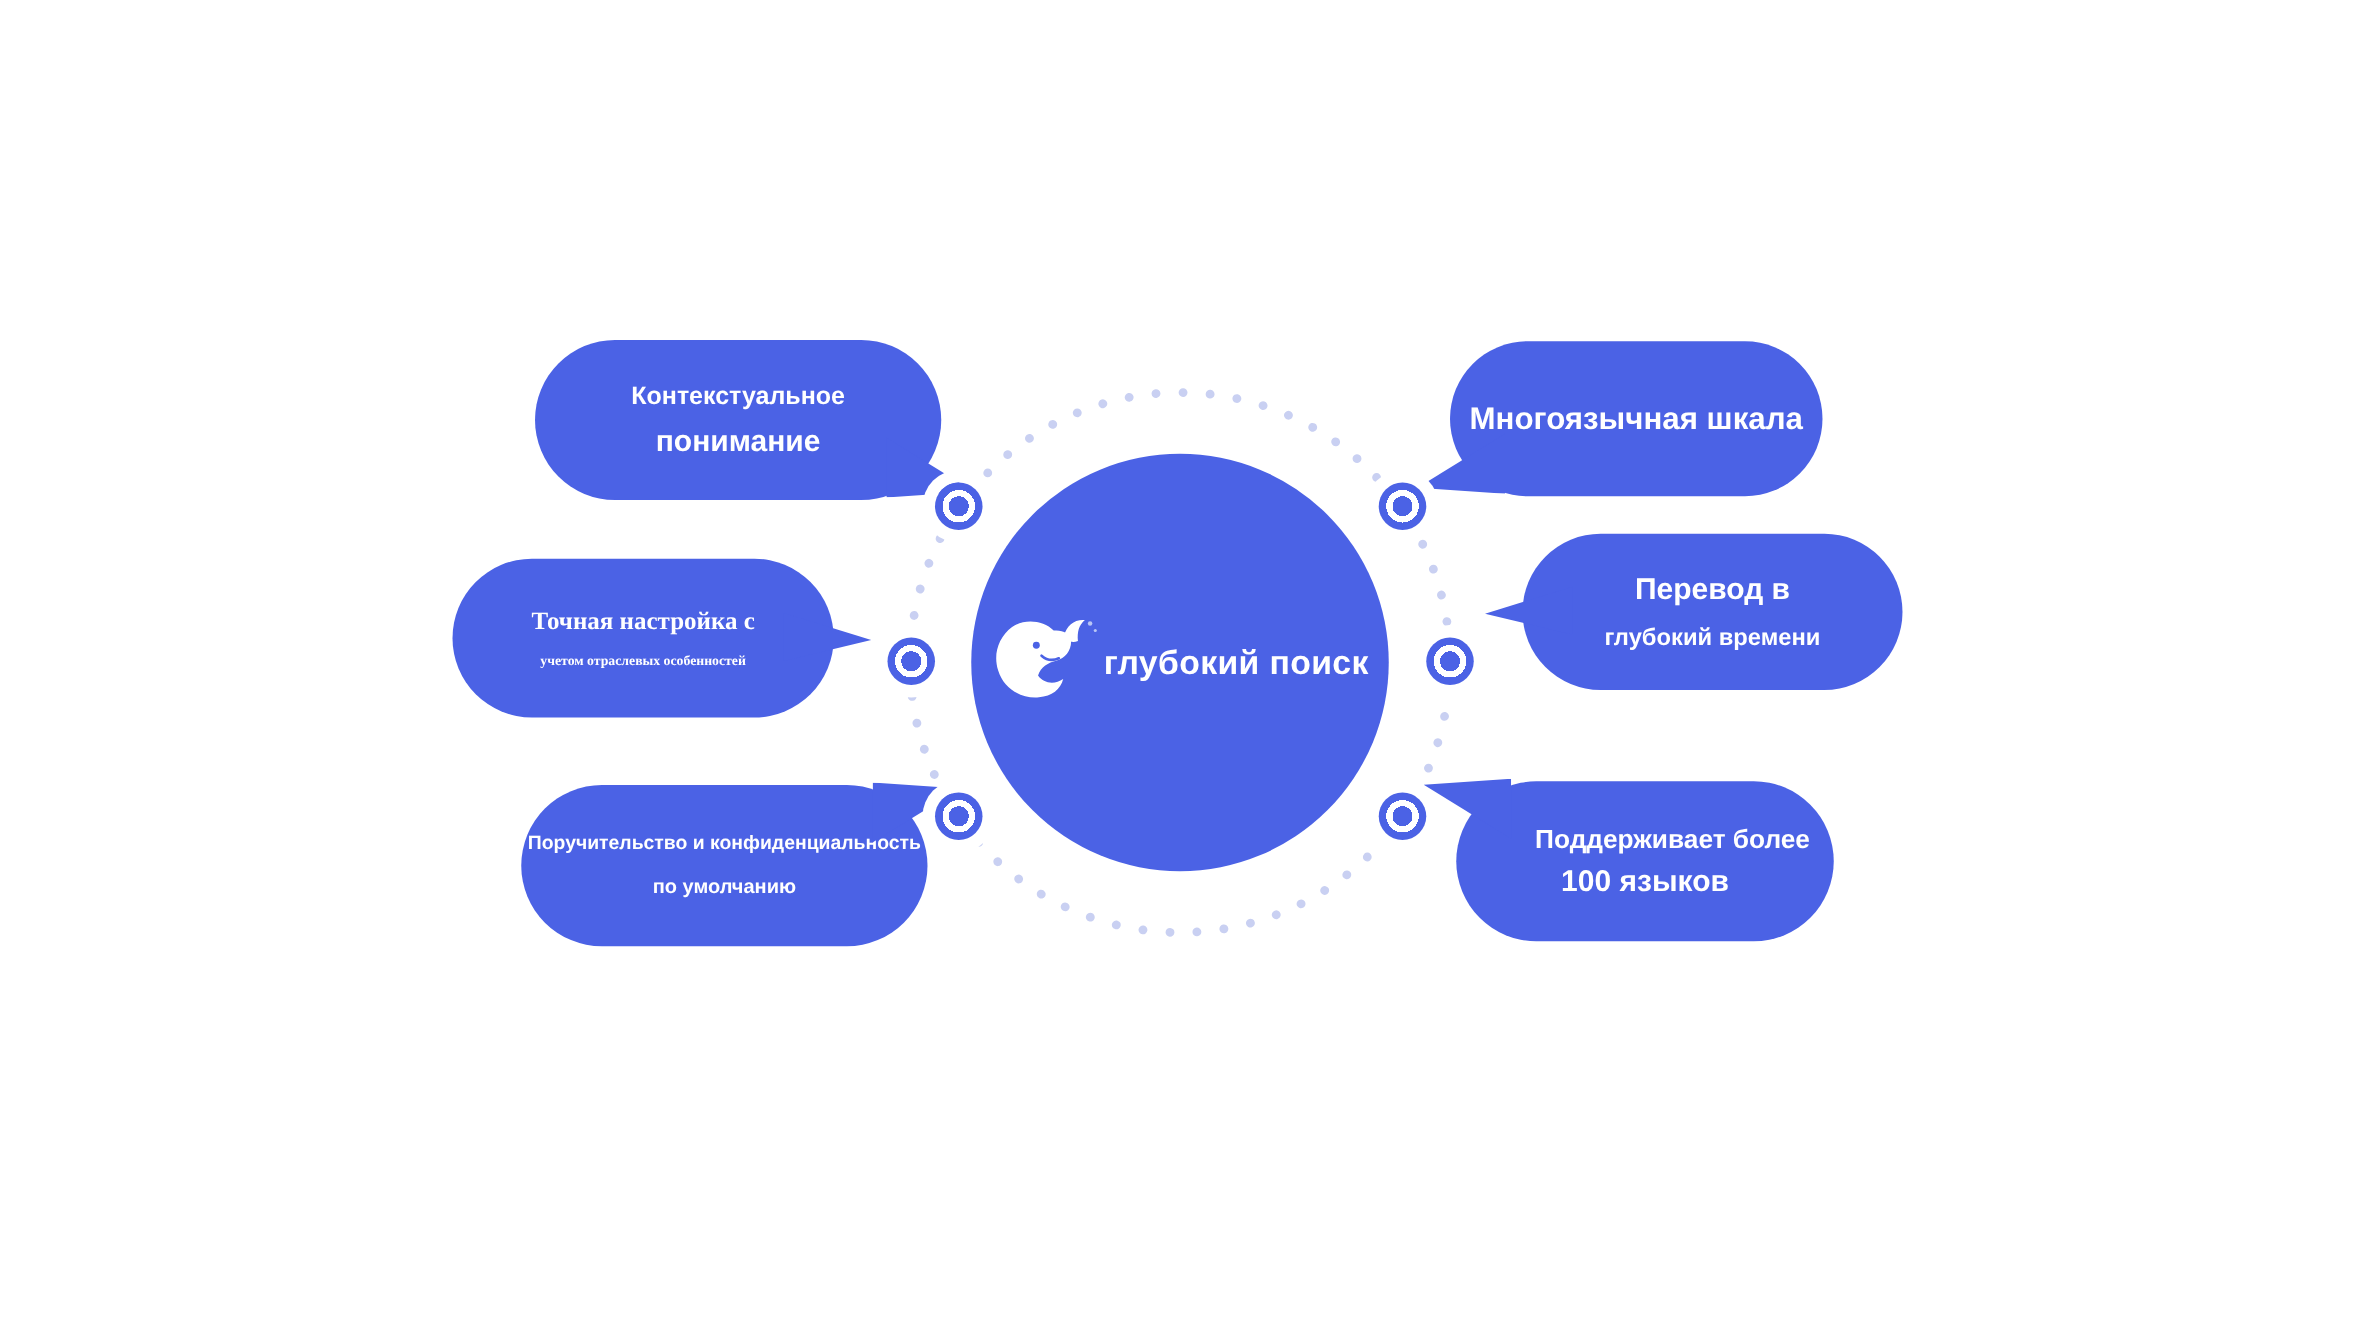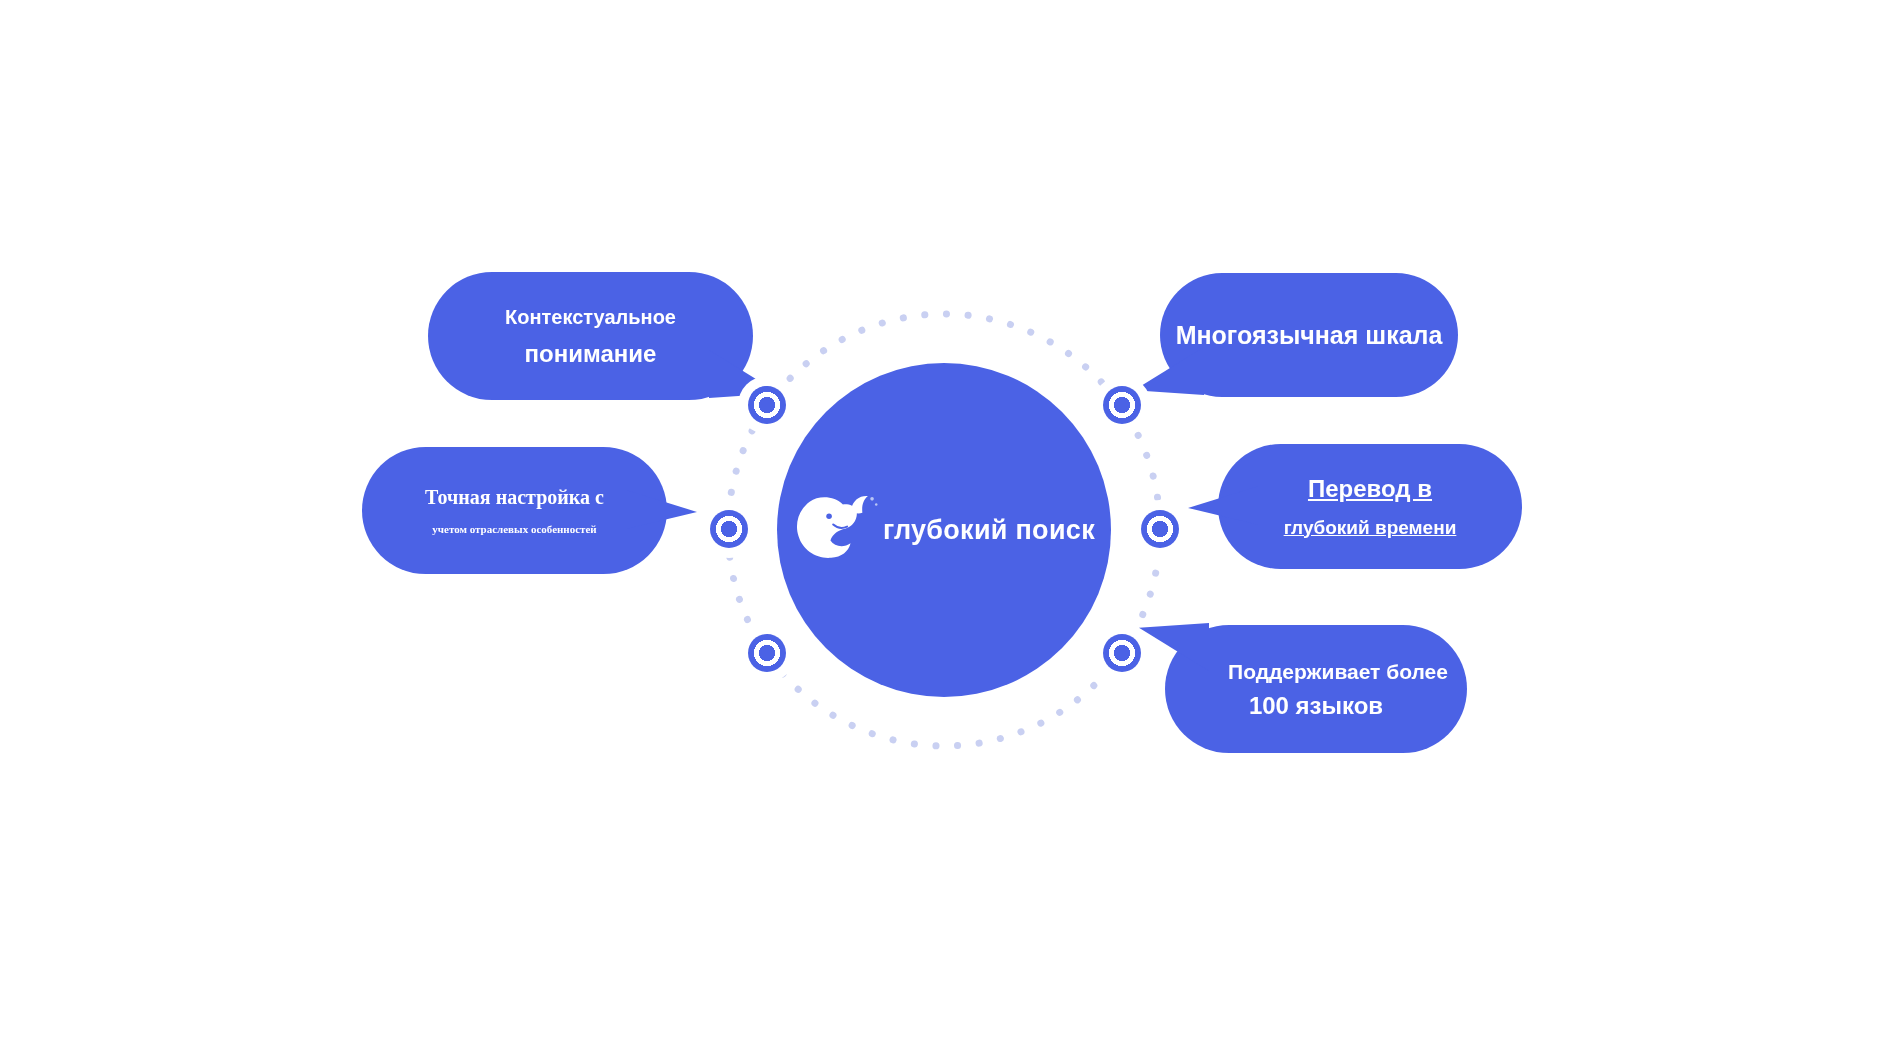--- a/index.html
+++ b/index.html
@@ -47,21 +47,21 @@
   .b1 .l1{font-size:20px;} .b1 .l2{font-size:24px;font-weight:700;}
   .b2{left:362px;top:447px;width:305px;height:127px;border-radius:64px;gap:17px;font-family:Liberation Serif, serif;}
   .b2 .tail{right:-30px;top:50%;transform:translateY(-52%);clip-path:polygon(0 10%,100% 55%,0 90%);}
   .b2 .l1{font-size:20px;} .b2 .l2{font-size:11px;}
   .b3{left:417px;top:628px;width:325px;height:129px;border-radius:65px;gap:19px;}
   .b3 .tail{right:-26px;top:-2px;clip-path:polygon(0 0,100% 10%,0 100%);}
   .b3 .l1{font-size:15.5px;} .b3 .l2{font-size:16px;}
   .b4{left:1160px;top:273px;width:298px;height:124px;border-radius:62px;}
   .b4 .tail{left:-26px;bottom:2px;clip-path:polygon(100% 0,0 90%,100% 100%);}
   .b4 .l1{font-size:25px;}
-  .b5{left:1218px;top:444px;width:304px;height:125px;border-radius:63px;gap:17px;text-decoration:underline;}
+  .b5{left:1218px;top:427px;width:304px;height:125px;border-radius:63px;gap:17px;}
   .b5 .tail{left:-30px;top:50%;transform:translateY(-52%);clip-path:polygon(100% 10%,0 55%,100% 90%);}
   .b5 .l1{font-size:24px;} .b5 .l2{font-size:19px;}
   .b6{left:1165px;top:625px;width:302px;height:128px;border-radius:64px;gap:12px;}
   .b6 .tail{left:-26px;top:-2px;clip-path:polygon(100% 0,0 10%,100% 100%);}
   .b6 .l1{font-size:21px;margin-left:44px;} .b6 .l2{font-size:24px;font-weight:600;}
 </style>
 </head>
 <body>
 
 <div class="stage" style="--primary: #4b62e5; --text: #ffffff; --bg: #ffffff;">
@@ -105,20 +105,25 @@
     <span class="line l1">Контекстуальное</span>
     <span class="line l2">понимание</span>
   </div>
 
   <div class="bubble b2">
     <div class="tail"></div>
     <span class="line l1">Точная настройка с</span>
     <span class="line l2">учетом отраслевых особенностей</span>
   </div>
 
+  <div class="bubble b3">
+    <div class="tail"></div>
+    <span class="line l1">Поручительство и конфиденциальность</span>
+    <span class="line l2">по умолчанию</span>
+  </div>
 
   <div class="bubble b4">
     <div class="tail"></div>
     <span class="line l1">Многоязычная шкала</span>
   </div>
 
   <div class="bubble b5">
     <div class="tail"></div>
     <span class="line l1">Перевод в</span>
     <span class="line l2">глубокий времени</span>

